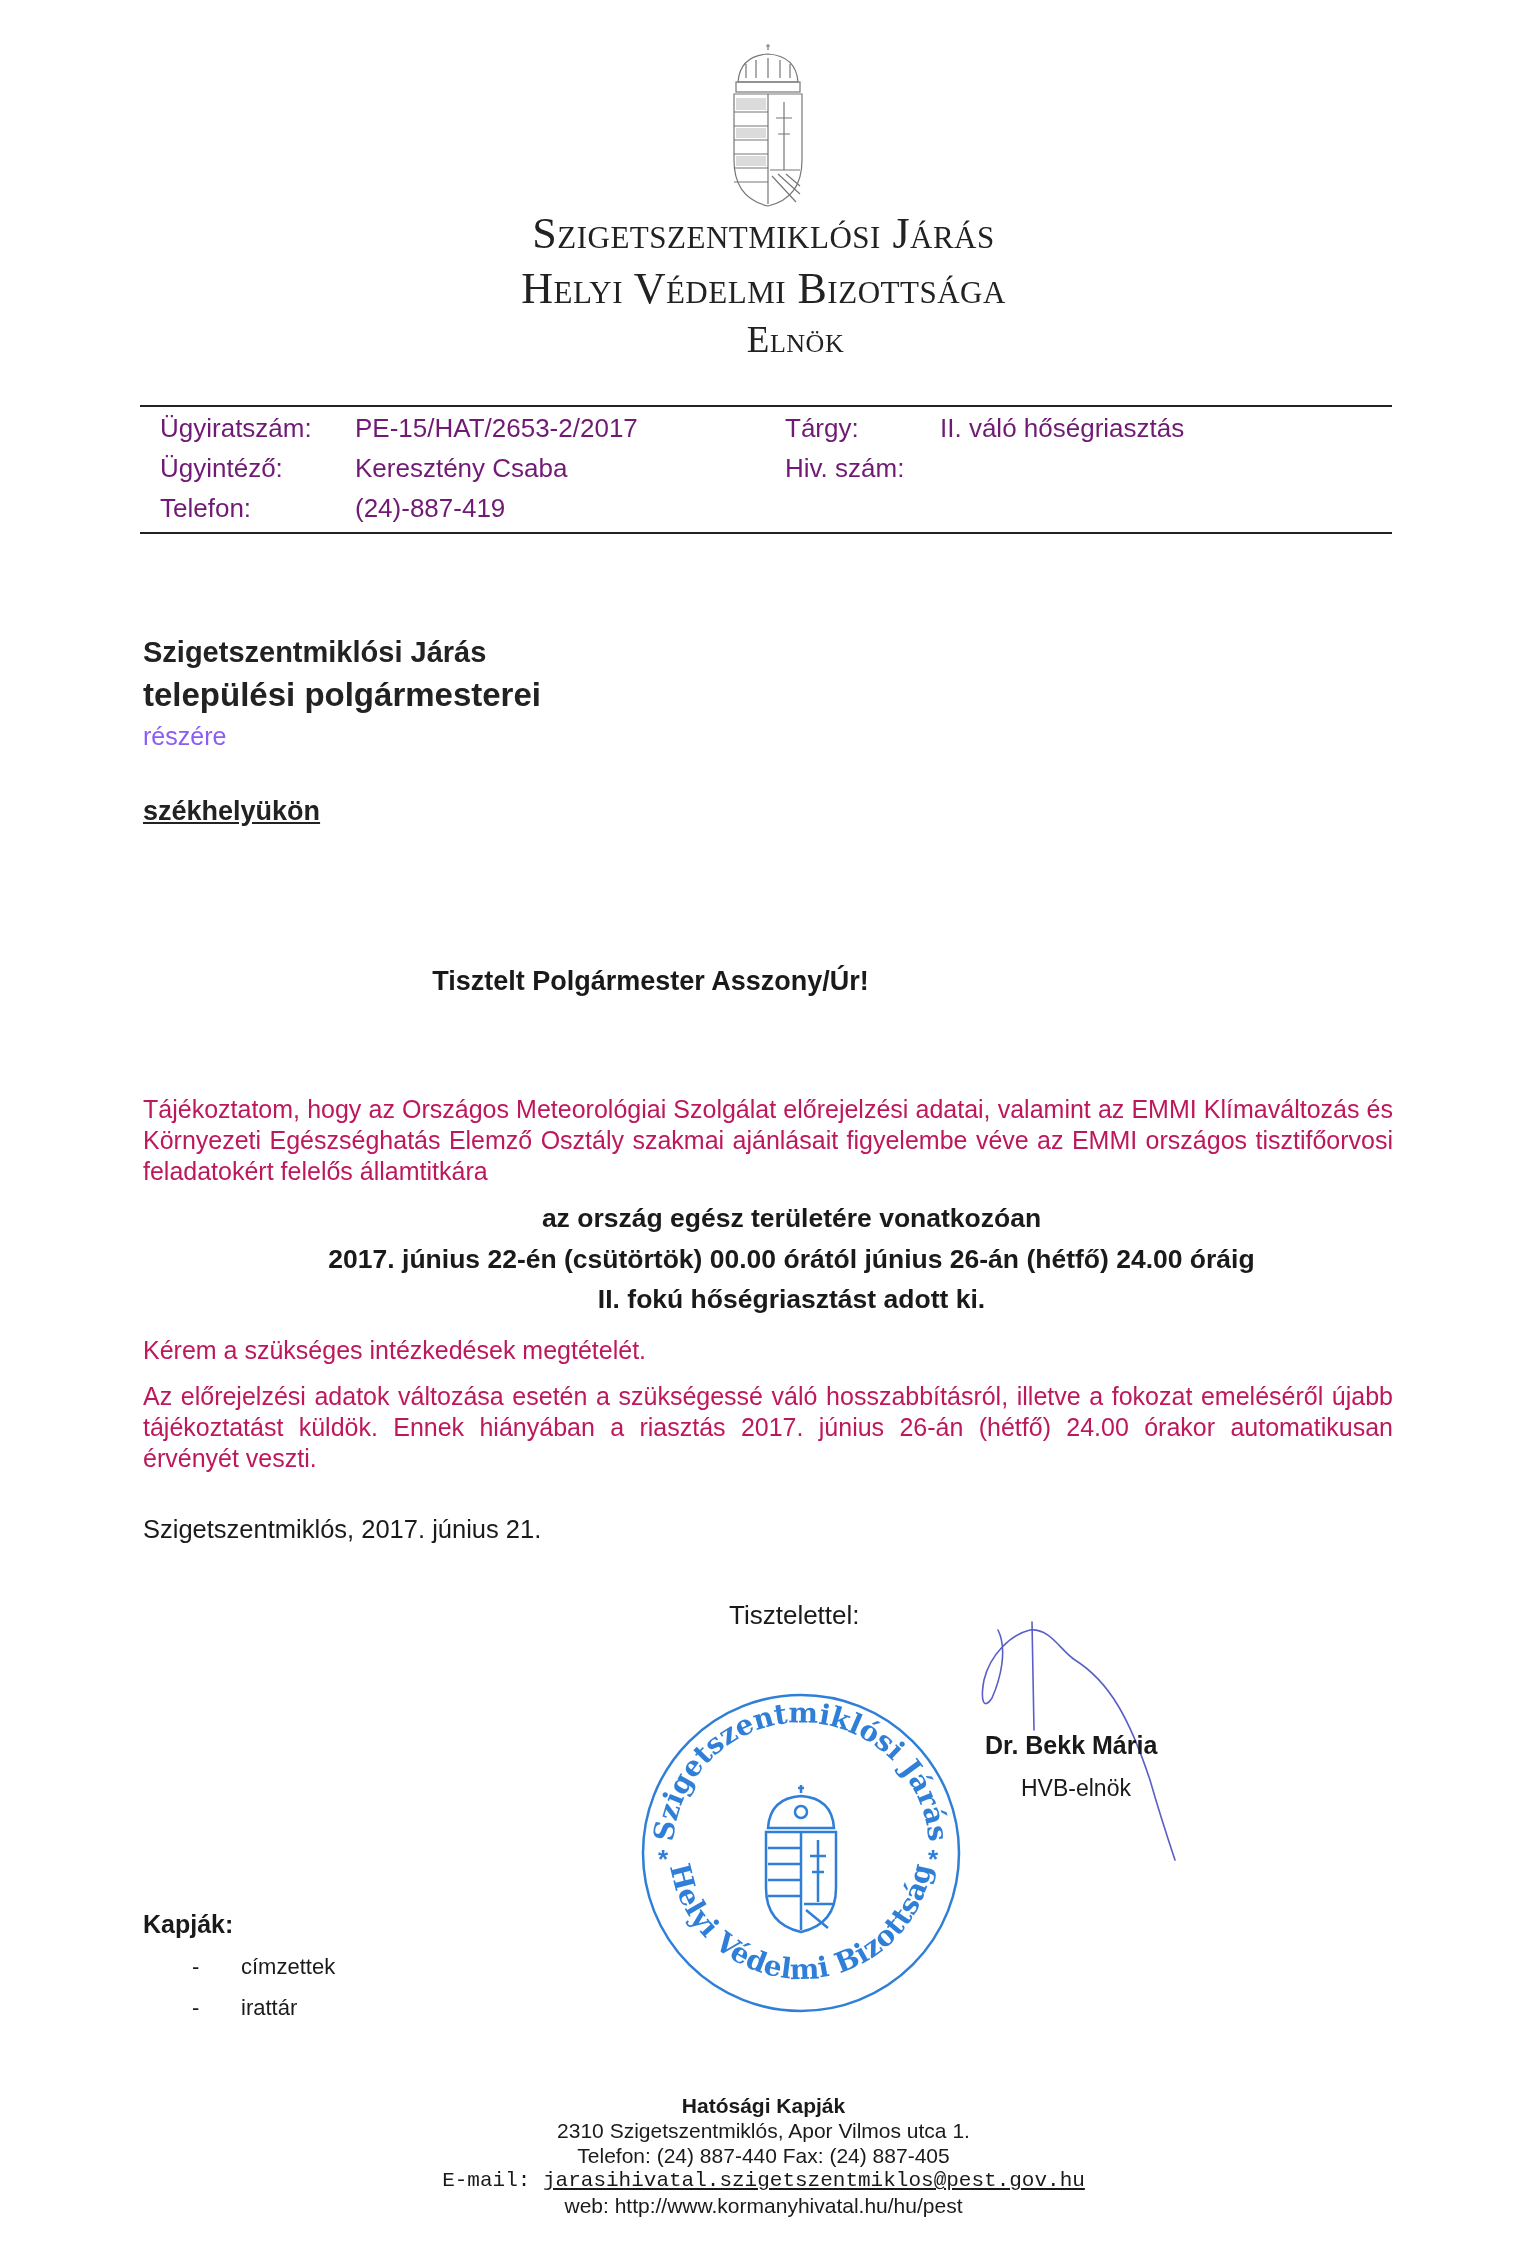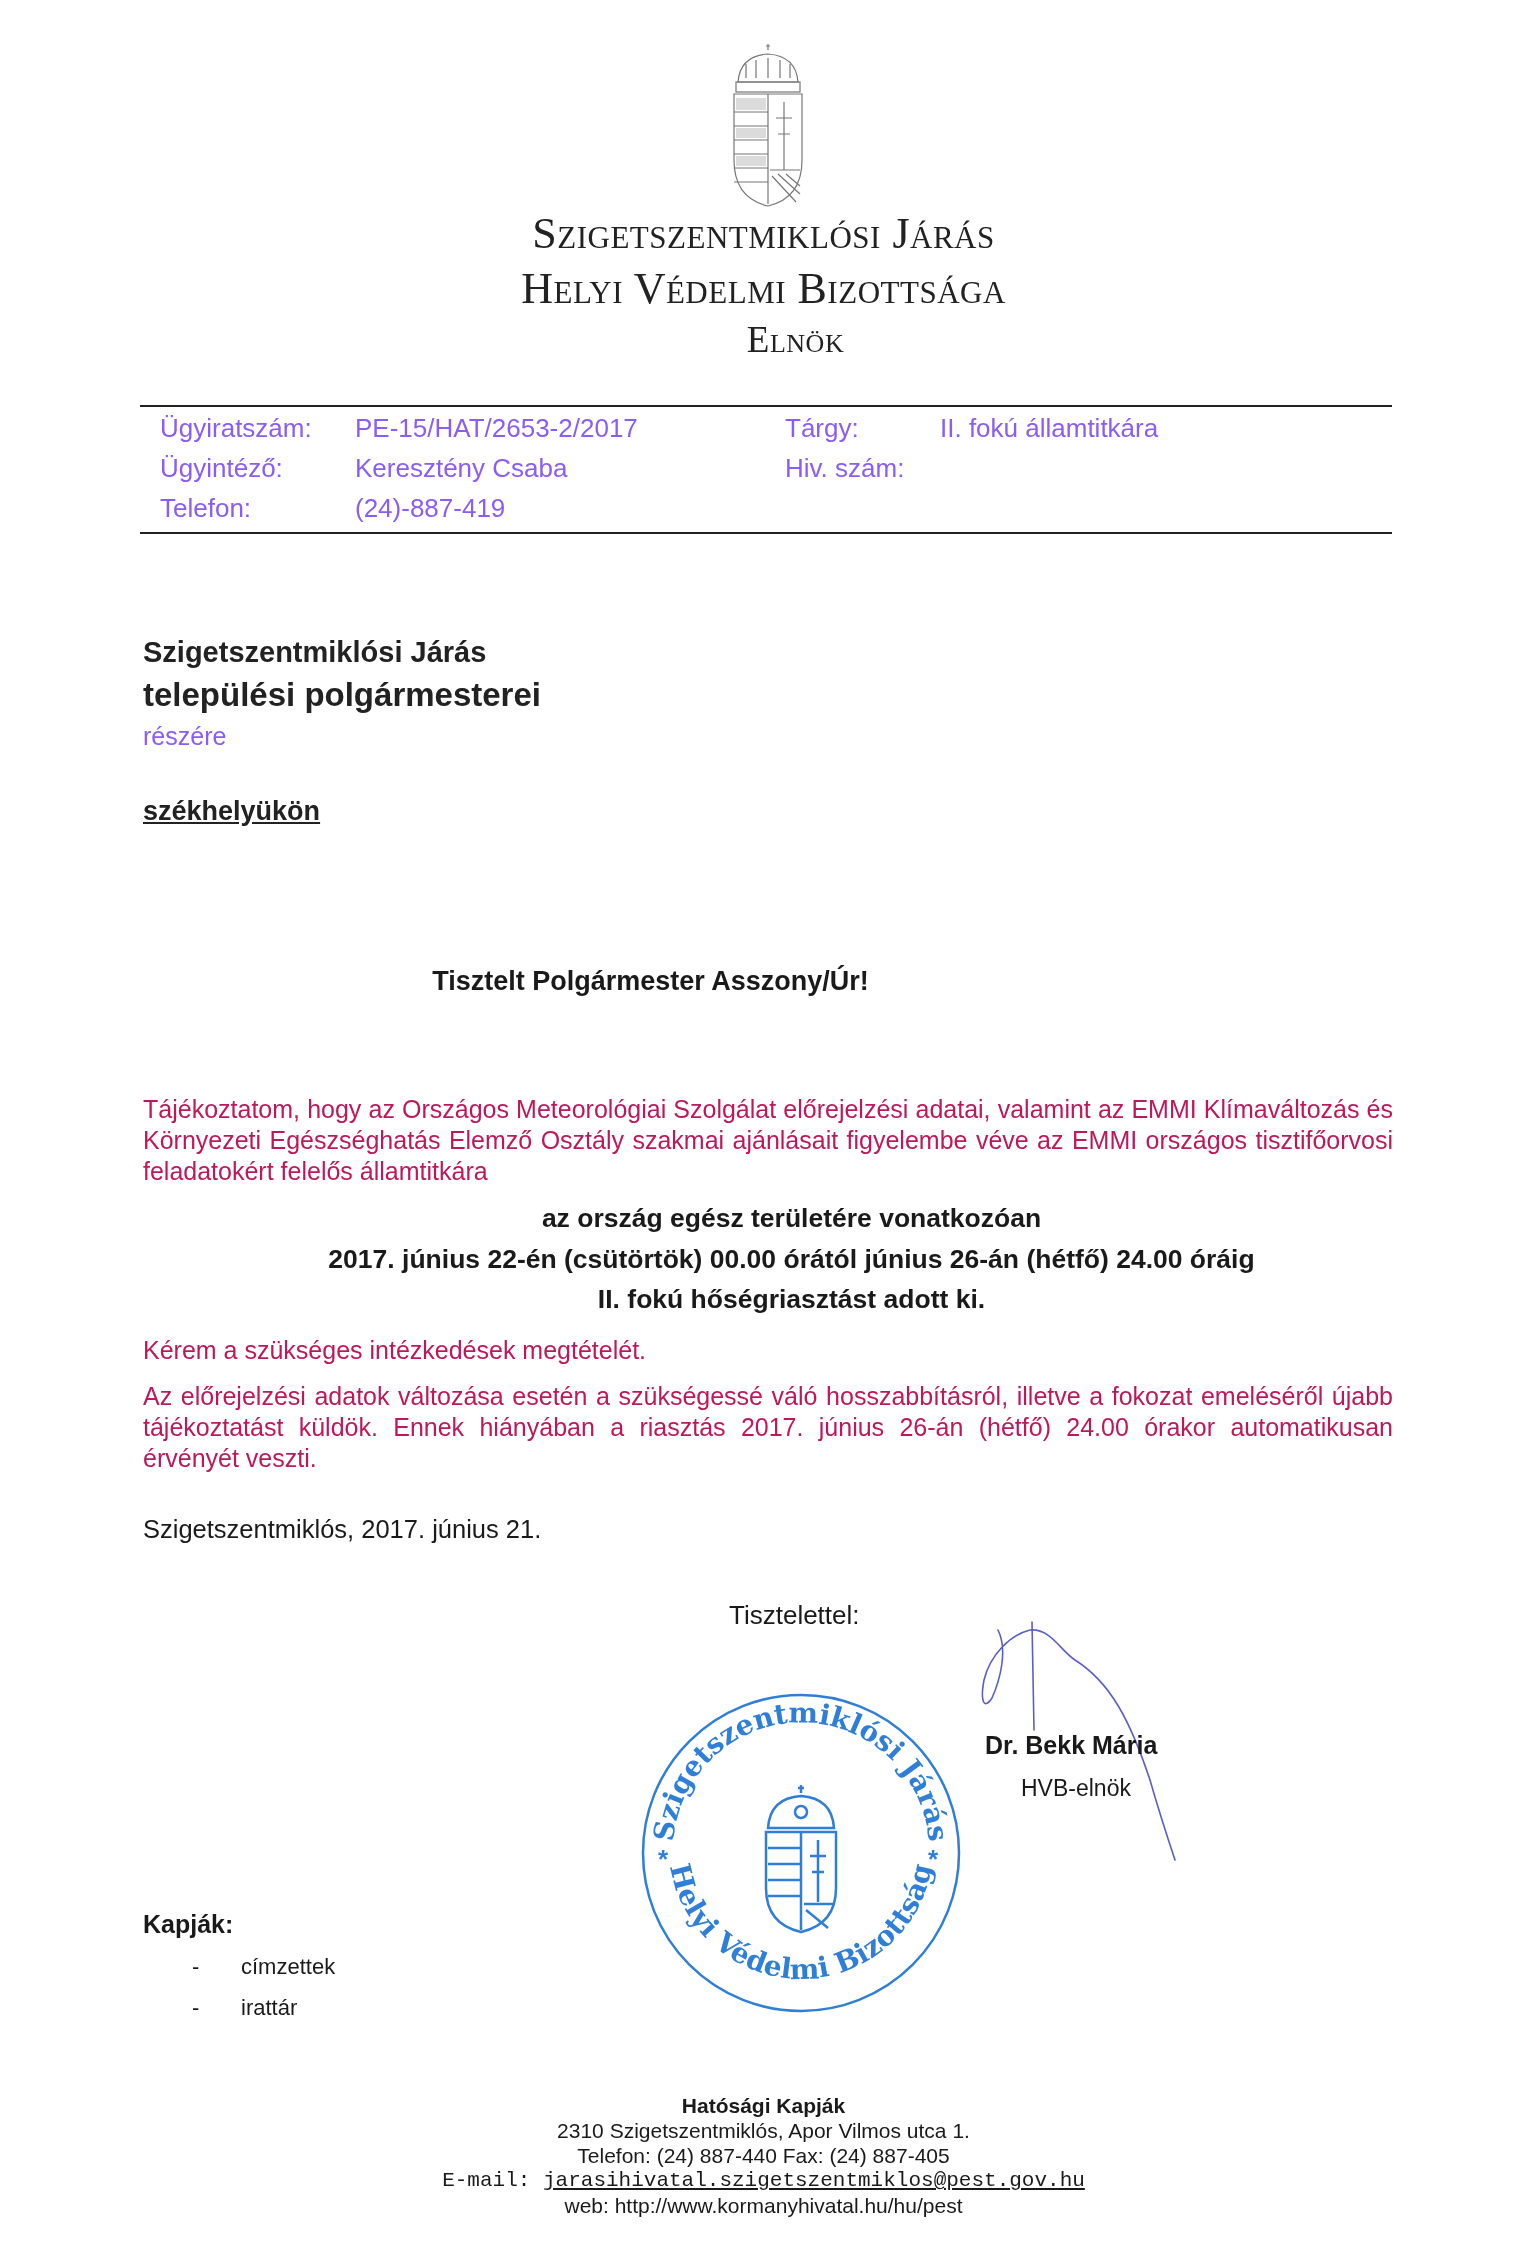--- a/index.html
+++ b/index.html
@@ -10,21 +10,21 @@
   #coat { left: 726px; top: 42px; width: 84px; height: 168px; }
   .lh { left: 0; width: 1527px; text-align: center; font-family: "Liberation Serif", serif; color: #222; font-variant: small-caps; letter-spacing: 0.5px; }
   .lh1 { top: 208px; font-size: 44px; }
   .lh2 { top: 263px; font-size: 44px; }
   .lh3 { top: 318px; font-size: 37px; margin-left: 32px; }
 
   
   .rule { height: 0; border-top: 2px solid #222; }
   #rule-top { left: 140px; top: 405px; width: 1252px; }
   #rule-bottom { left: 140px; top: 532px; width: 1252px; }
-  .ref { font-size: 26px; color: #8b5cf6; white-space: nowrap; }
+  .ref { font-size: 26px; color: #701a75; white-space: nowrap; }
   .ref-lbl { left: 160px; }
   .ref-val { left: 355px; }
   .ref-lbl2 { left: 785px; }
   .ref-val2 { left: 940px; }
   .r1 { top: 413px; } .r2 { top: 453px; } .r3 { top: 493px; }
 
   
   .addr-b { left: 143px; font-weight: bold; color: #222; }
   #addr1 { top: 636px; font-size: 29px; }
   #addr2 { top: 676px; font-size: 33px; }
@@ -84,21 +84,21 @@
 </svg>
 
 <div id="lh1" class="abs lh lh1">Szigetszentmiklósi Járás</div>
 <div id="lh2" class="abs lh lh2">Helyi Védelmi Bizottsága</div>
 <div id="lh3" class="abs lh lh3">Elnök</div>
 
 <div id="rule-top" class="abs rule"></div>
 <div class="abs ref ref-lbl r1">Ügyiratszám:</div>
 <div class="abs ref ref-val r1">PE-15/HAT/2653-2/2017</div>
 <div class="abs ref ref-lbl2 r1">Tárgy:</div>
-<div class="abs ref ref-val2 r1">II. fokú államtitkára</div>
+<div class="abs ref ref-val2 r1">II. váló hőségriasztás</div>
 
 <div class="abs ref ref-lbl r2">Ügyintéző:</div>
 <div class="abs ref ref-val r2">Keresztény Csaba</div>
 <div class="abs ref ref-lbl2 r2">Hiv. szám:</div>
 <div class="abs ref ref-val2 r2"></div>
 
 <div class="abs ref ref-lbl r3">Telefon:</div>
 <div class="abs ref ref-val r3">(24)-887-419</div>
 <div id="rule-bottom" class="abs rule"></div>
 

